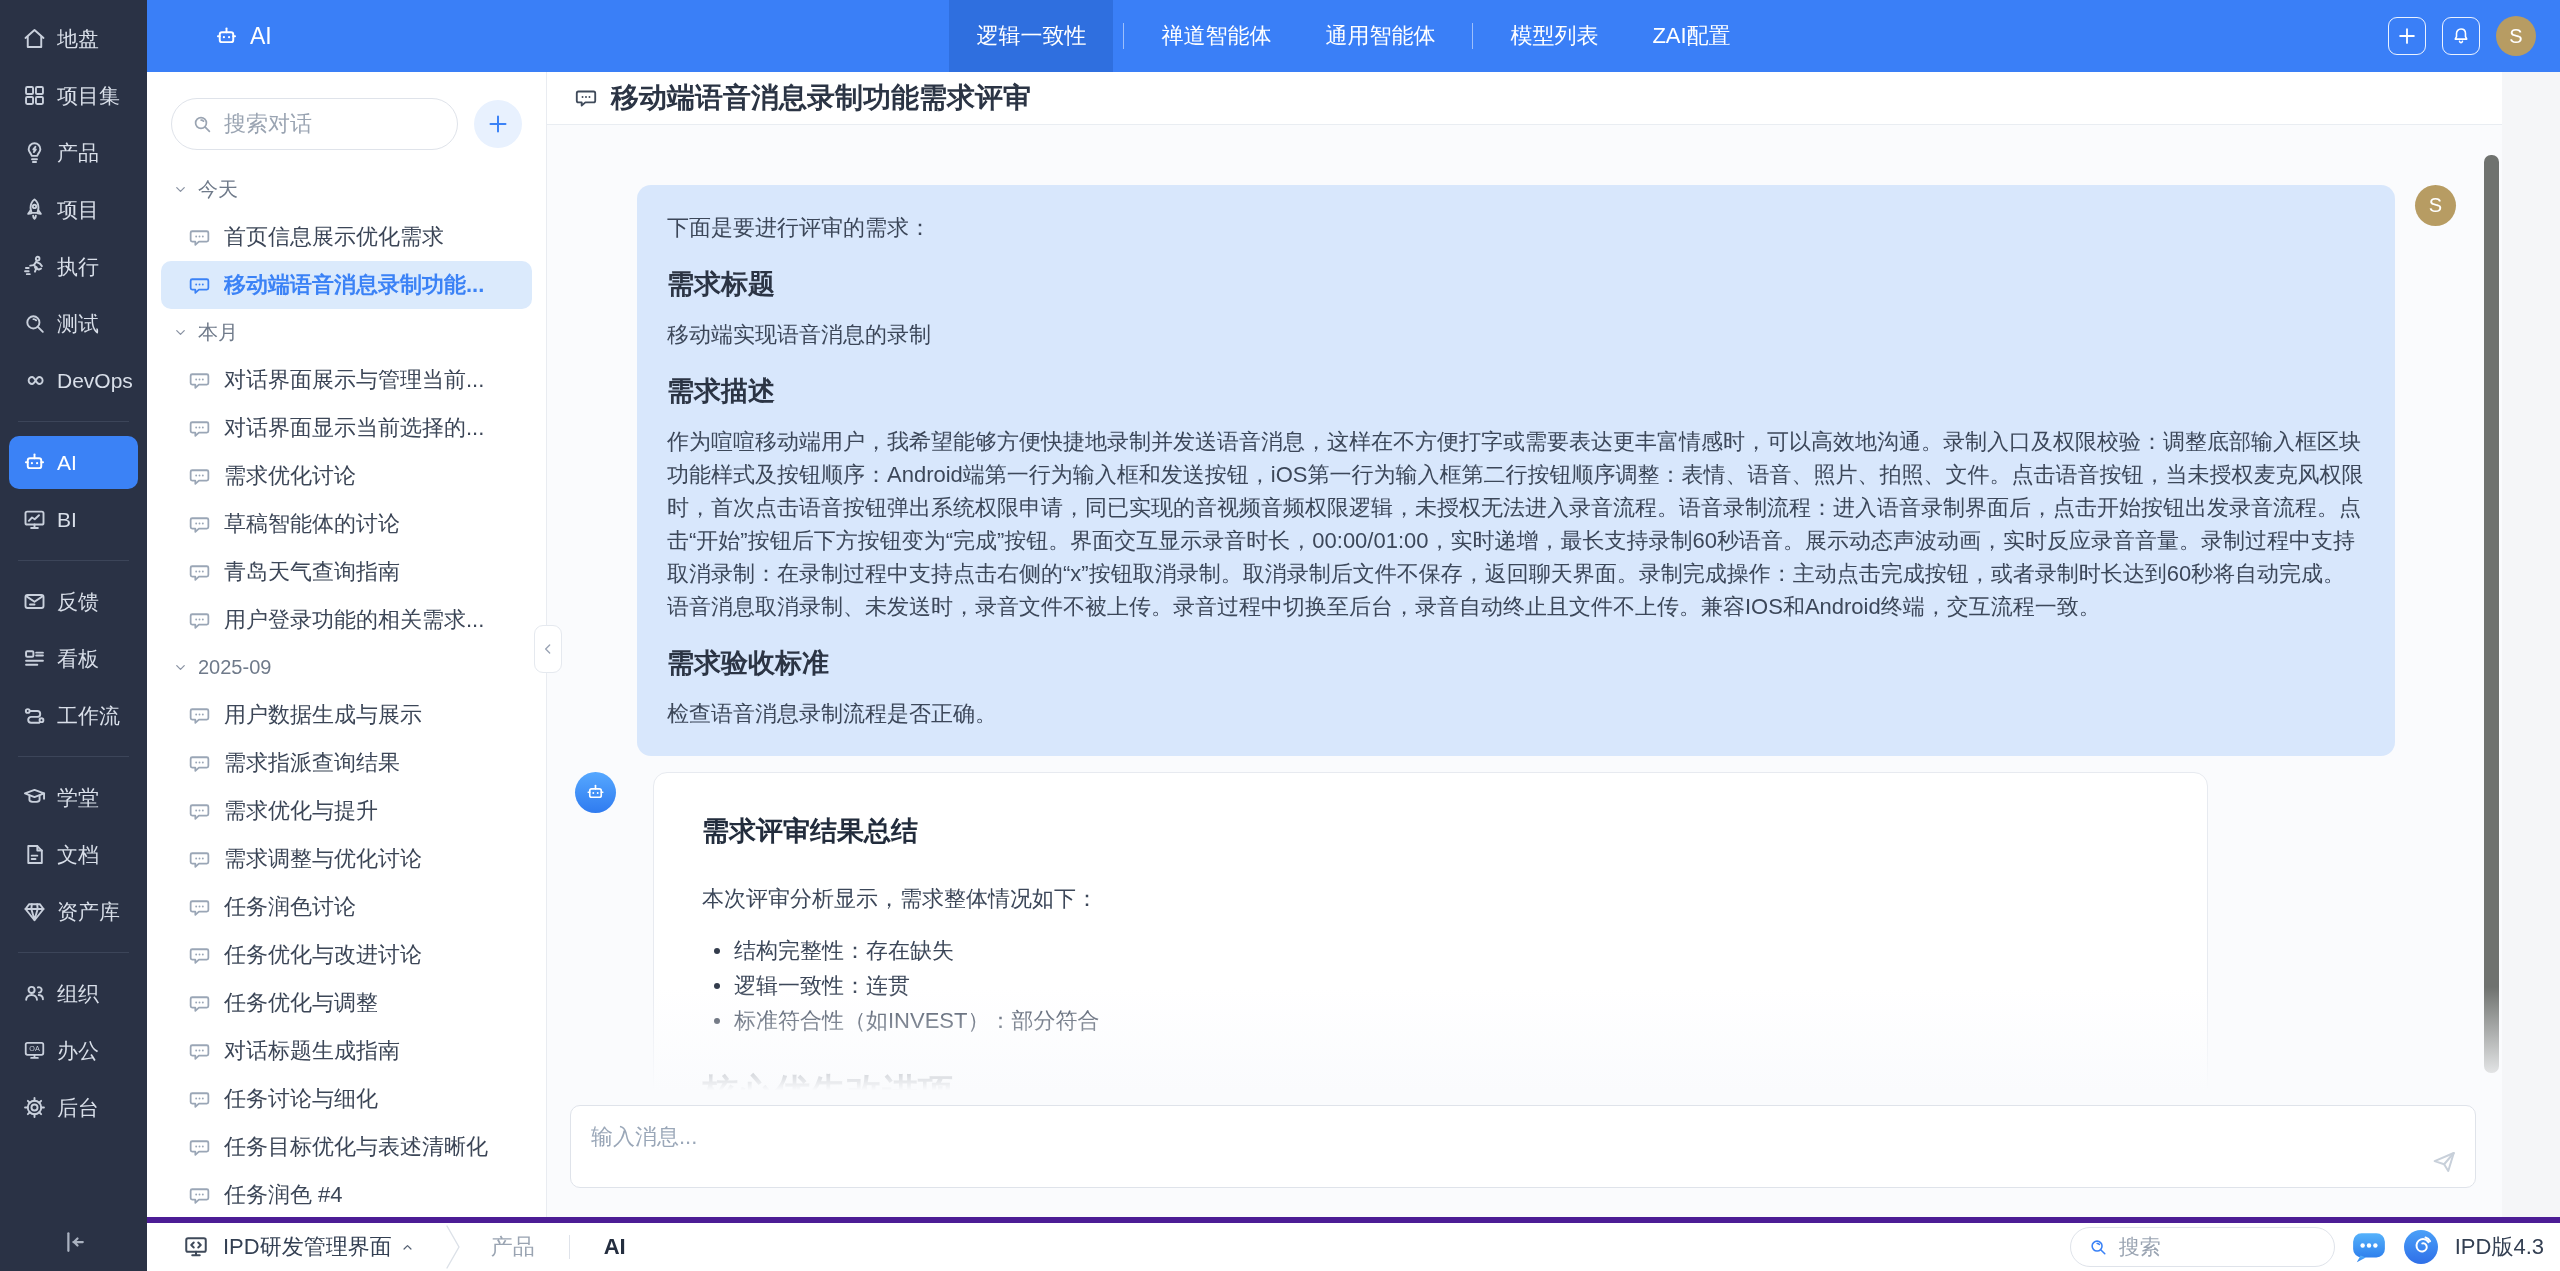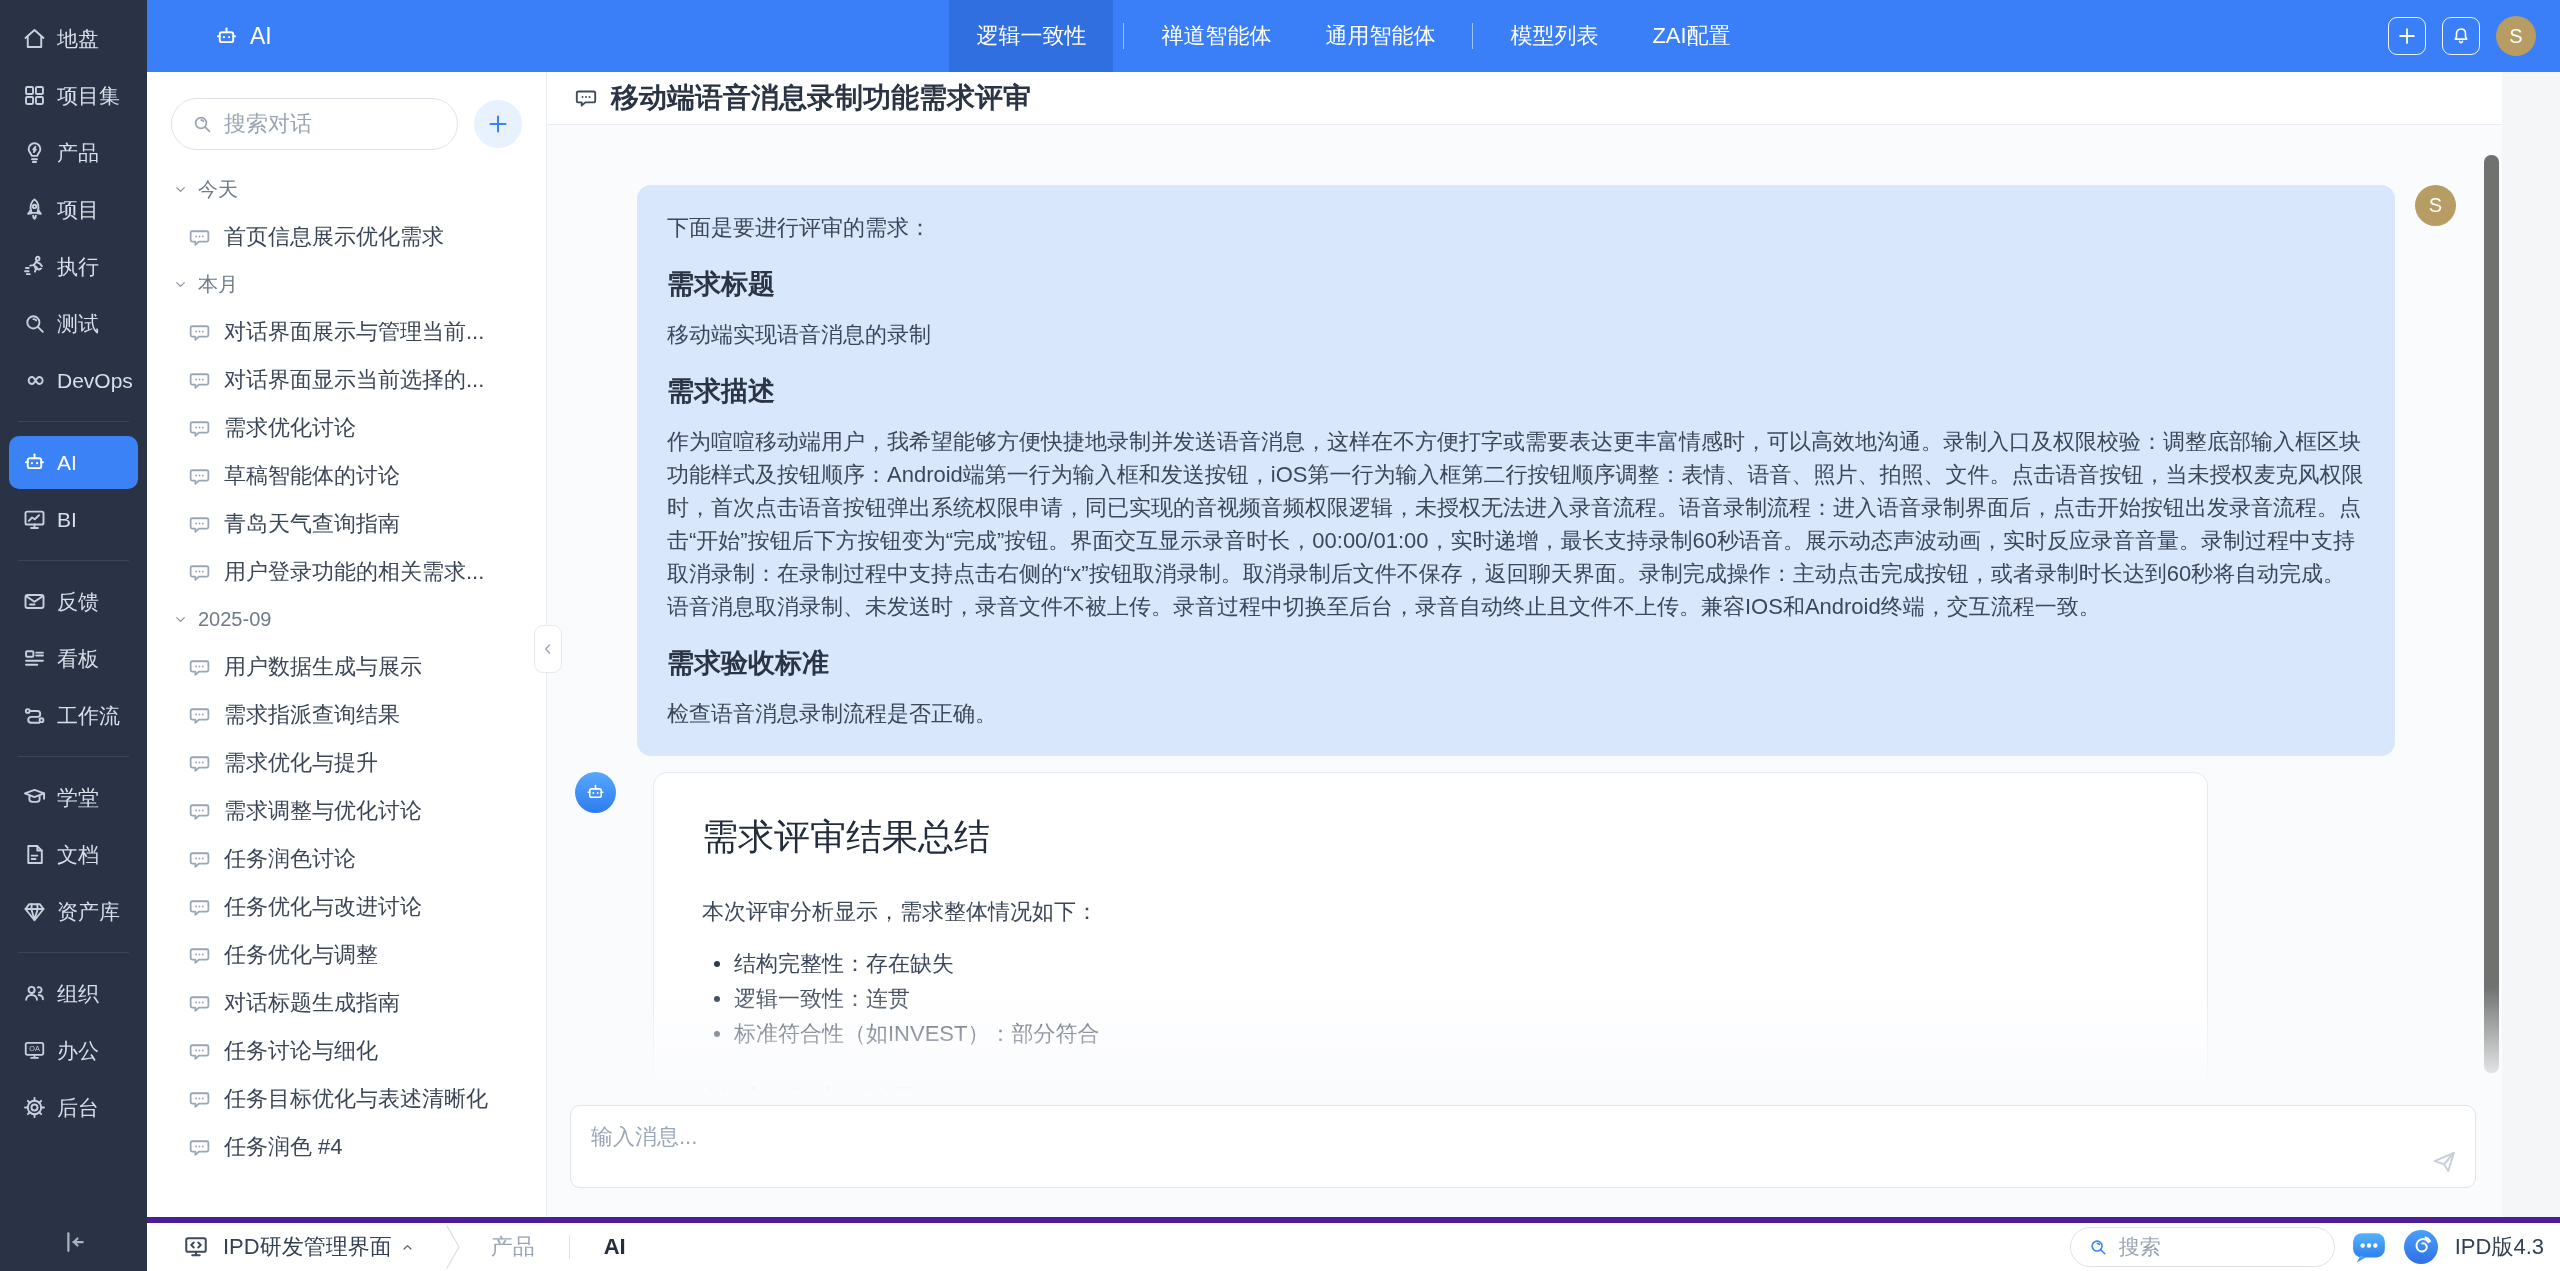--- a/index.html
+++ b/index.html
@@ -59,21 +59,21 @@
   .scroll-thumb { position:absolute; right:3px; top:83px; width:15px; height:918px; background:#6f726f; border-radius:7px; z-index:15; }
 
   .msg-user { position:absolute; left:90px; top:113px; width:1758px; background:#d8e7fc; border-radius:14px; padding:26px 30px; color:#3c4759; }
   .msg-user p { font-size:22px; line-height:33px; }
   .msg-user h2 { font-size:27px; font-weight:700; color:#2b3444; margin:22px 0 16px 0; }
   .user-avatar { position:absolute; left:1868px; top:113px; width:41px; height:41px; border-radius:50%; background:#b79c63; color:#fff; font-size:20px; display:flex; align-items:center; justify-content:center; }
 
   .ai-avatar { position:absolute; left:28px; top:700px; width:41px; height:41px; border-radius:50%; background:linear-gradient(180deg,#56a8ff,#2f7bf0); color:#fff; display:flex; align-items:center; justify-content:center; }
   .ai-avatar .nico { width:23px; height:23px; }
   .msg-ai { position:absolute; left:106px; top:700px; width:1555px; height:470px; background:#fff; border:1px solid #e7eaf0; border-radius:14px; padding:40px 48px; color:#3c4759; }
-  .msg-ai h1 { font-size:36px; font-weight:400; color:#222c3c; margin-bottom:34px; }
+  .msg-ai h1 { font-size:27px; font-weight:700; color:#222c3c; margin-bottom:34px; }
   .msg-ai p { font-size:22px; line-height:32px; margin-bottom:18px; }
   .msg-ai ul { list-style:none; margin:4px 0 30px 8px; }
   .msg-ai li { font-size:22px; line-height:35px; color:#3c4759; padding-left:24px; position:relative; }
   .msg-ai li::before { content:""; position:absolute; left:4px; top:15px; width:6px; height:6px; border-radius:50%; background:#333c4c; }
   .msg-ai .next-h { font-size:36px; font-weight:700; color:#222c3c; margin-top:18px; }
 
   .fade-zone { position:absolute; left:0; right:0; bottom:0; height:230px; background:linear-gradient(to bottom, rgba(250,251,253,0), #fafbfd 45%); z-index:18; }
   .composer { position:absolute; left:23px; bottom:29px; width:1906px; height:83px; background:#fff; border:1px solid #dfe3ea; border-radius:10px; z-index:20; }
   .composer textarea { width:100%; height:100%; border:none; outline:none; resize:none; font-family:inherit; font-size:22px; color:#3c4657; padding:16px 60px 16px 20px; background:transparent; }
   .composer textarea::placeholder { color:#9aa7b8; }
@@ -413,20 +413,26 @@
             <use href="#i-chevdown"></use>
           </svg>
           <span>今天</span>
         </div>
       <div class="citem">
           <svg class="nico">
             <use href="#i-chat"></use>
           </svg>
           <span>首页信息展示优化需求</span>
         </div>
+      <div class="citem selected">
+          <svg class="nico">
+            <use href="#i-chat"></use>
+          </svg>
+          <span>移动端语音消息录制功能...</span>
+        </div>
       <div class="group-hd">
           <svg class="nico">
             <use href="#i-chevdown"></use>
           </svg>
           <span>本月</span>
         </div>
       <div class="citem">
           <svg class="nico">
             <use href="#i-chat"></use>
           </svg>

